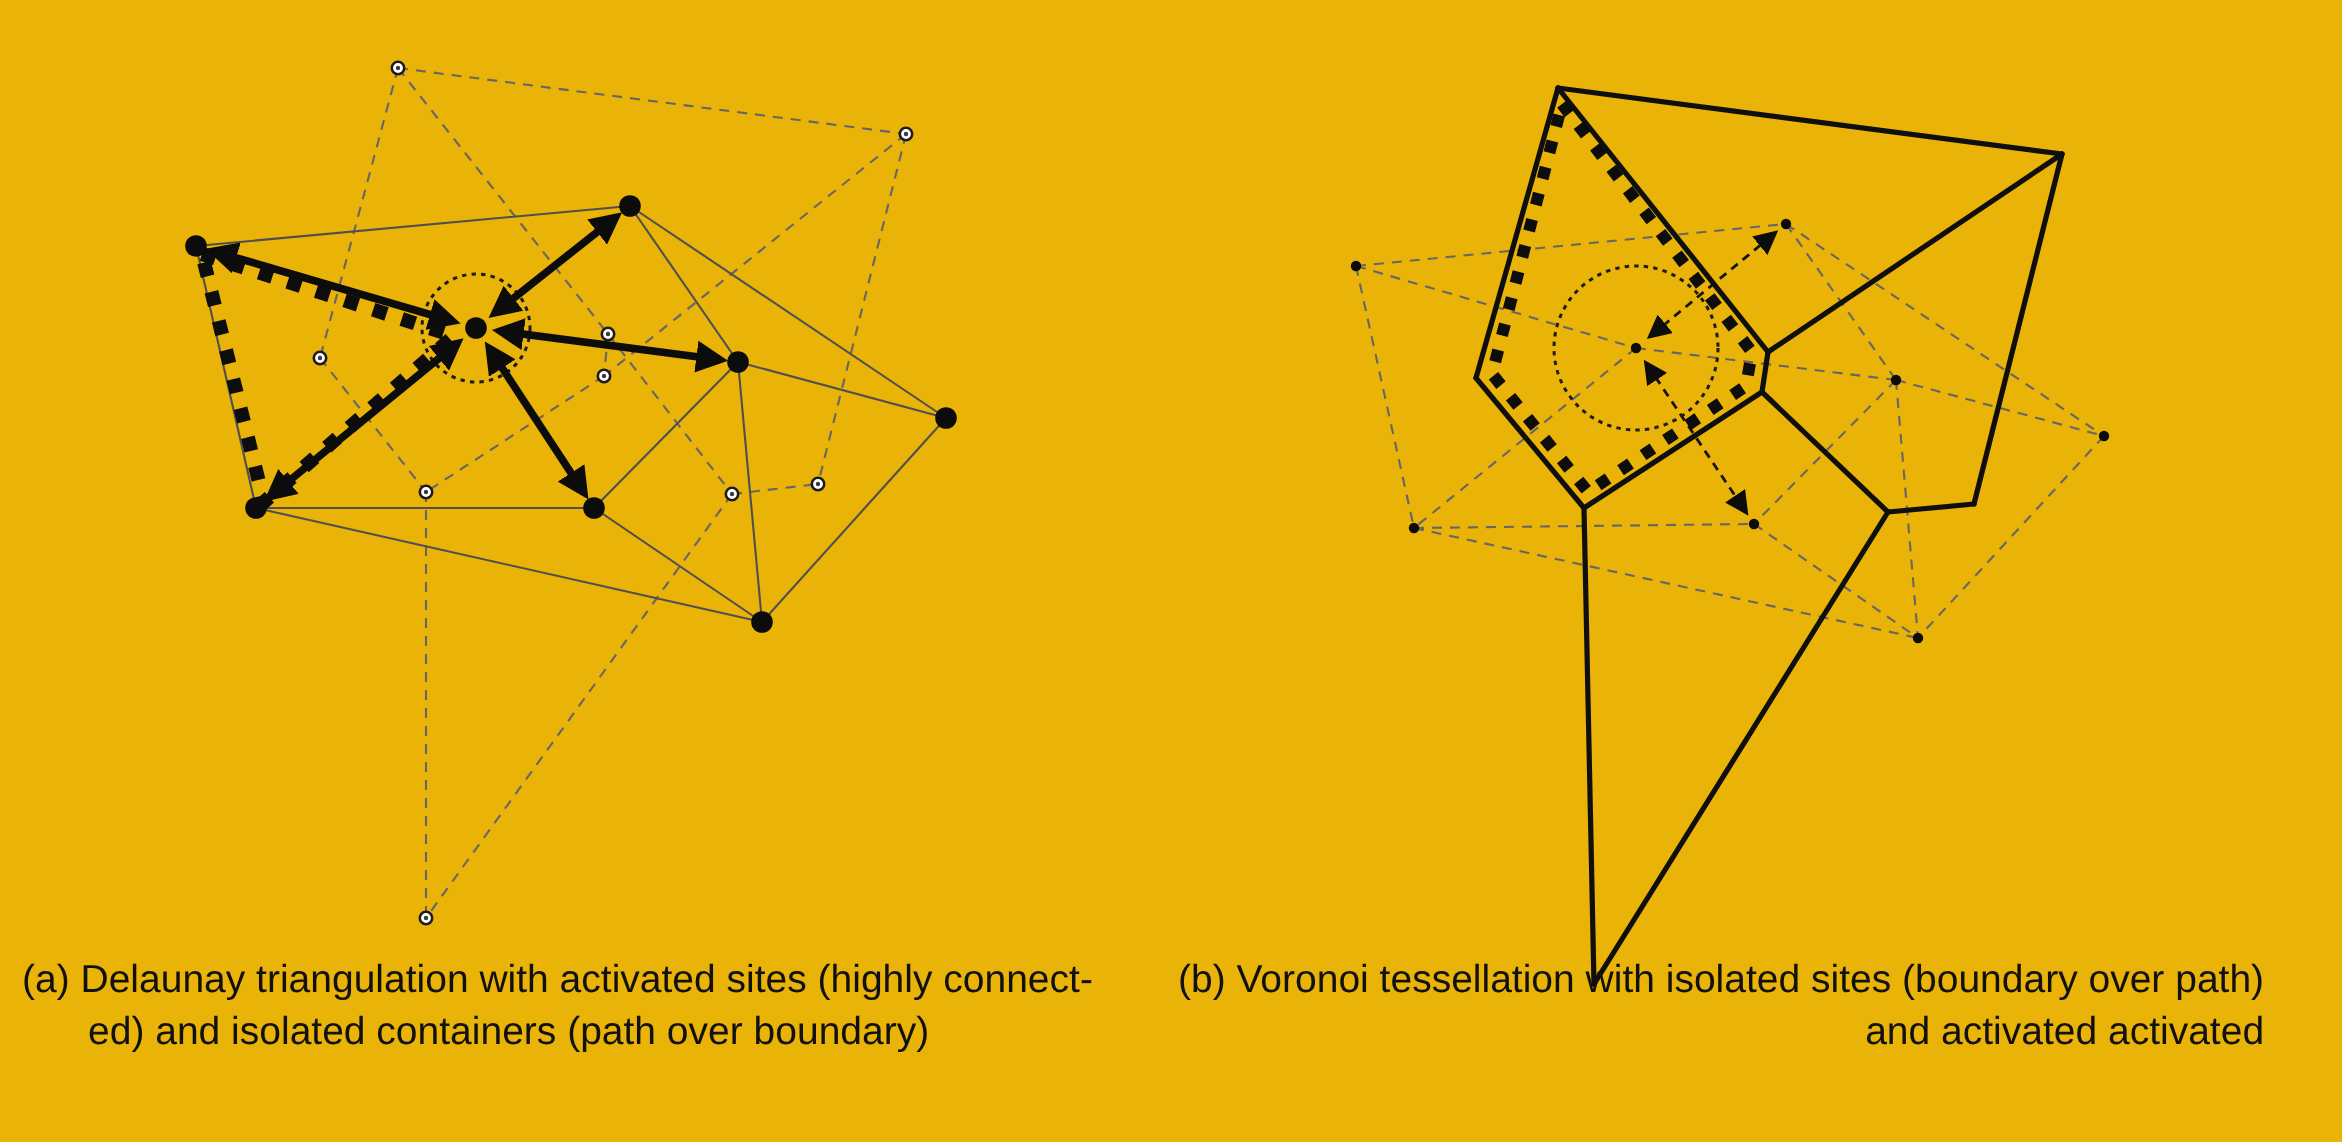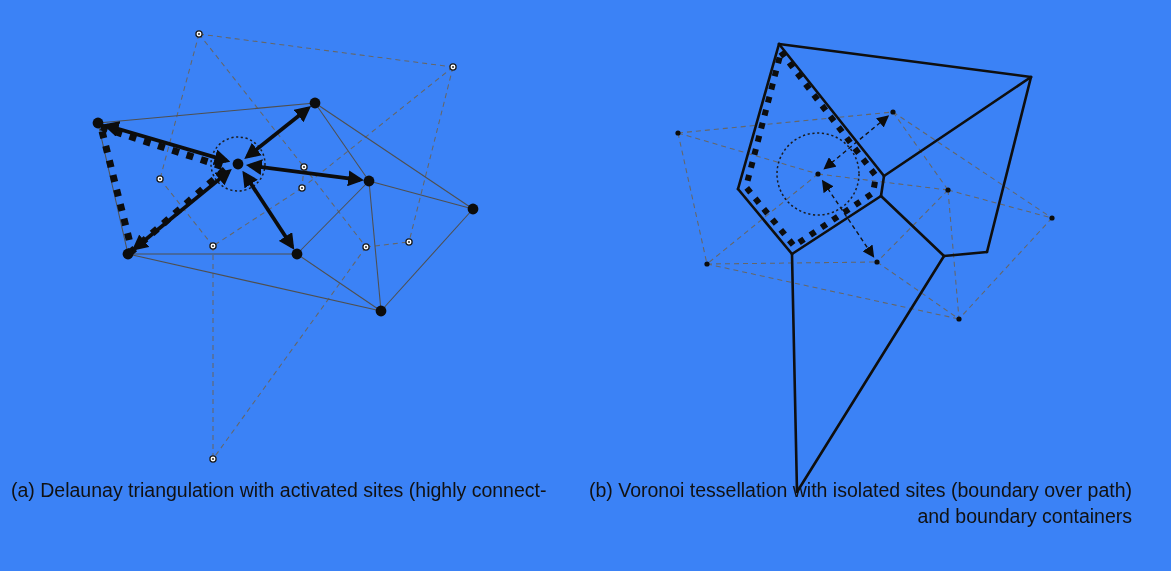--- a/index.html
+++ b/index.html
@@ -1,19 +1,19 @@
 <!DOCTYPE html>
 <html><head>
 <meta charset="utf-8">
 <style>
   html,body{margin:0;padding:0;background:#ffffff;}
   #stage{
     position:relative;
     width:1171px;height:571px;
-    background:#3b82f6;
+    background:#eab308;
     font-family:"Liberation Sans", sans-serif;
     overflow:hidden;
   }
   #fig-svg{position:absolute;left:0;top:0;}
 
   
   .edge-thin   {stroke:#4f4f4f;stroke-width:1.05;fill:none;}
   .edge-dashed {stroke:#666666;stroke-width:1.05;stroke-dasharray:5 4;fill:none;}
   .edge-thick  {stroke:#0f0f0f;stroke-width:2.6;fill:none;stroke-linecap:round;}
   .dotted-path-a{stroke:#0d0d0d;stroke-width:7;stroke-dasharray:7 8;fill:none;stroke-linecap:butt;}
@@ -144,20 +144,21 @@
         <circle cx="948" cy="190" r="2.6" class="site-fill"></circle>
         <circle cx="1052" cy="218" r="2.6" class="site-fill"></circle>
         <circle cx="707" cy="264" r="2.6" class="site-fill"></circle>
         <circle cx="877" cy="262" r="2.6" class="site-fill"></circle>
         <circle cx="959" cy="319" r="2.6" class="site-fill"></circle>
       </g>
   </svg>
 
   <div class="caption" style="left:11px; top:477px;">
     <div class="cap-line1">(a) Delaunay triangulation with activated sites (highly connect-</div>
+    <div class="cap-line2">ed) and isolated containers (path over boundary)</div>
   </div>
 
   <div class="caption" style="left:589px; top:477px;text-align:right;">
     <div class="cap-line1">(b) Voronoi tessellation with isolated sites (boundary over path)</div>
-    <div class="cap-line2">and boundary containers</div>
+    <div class="cap-line2">and activated activated</div>
   </div>
 
 </div>
 
 </body></html>

